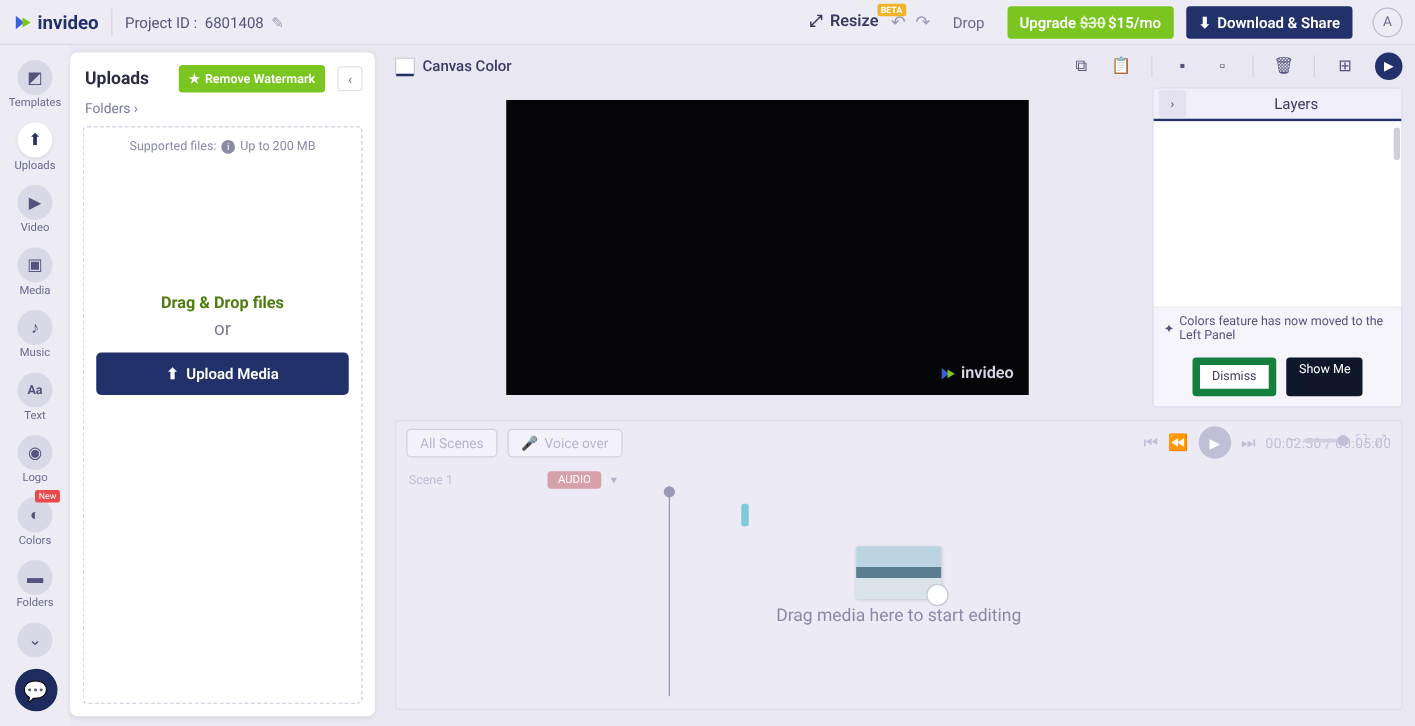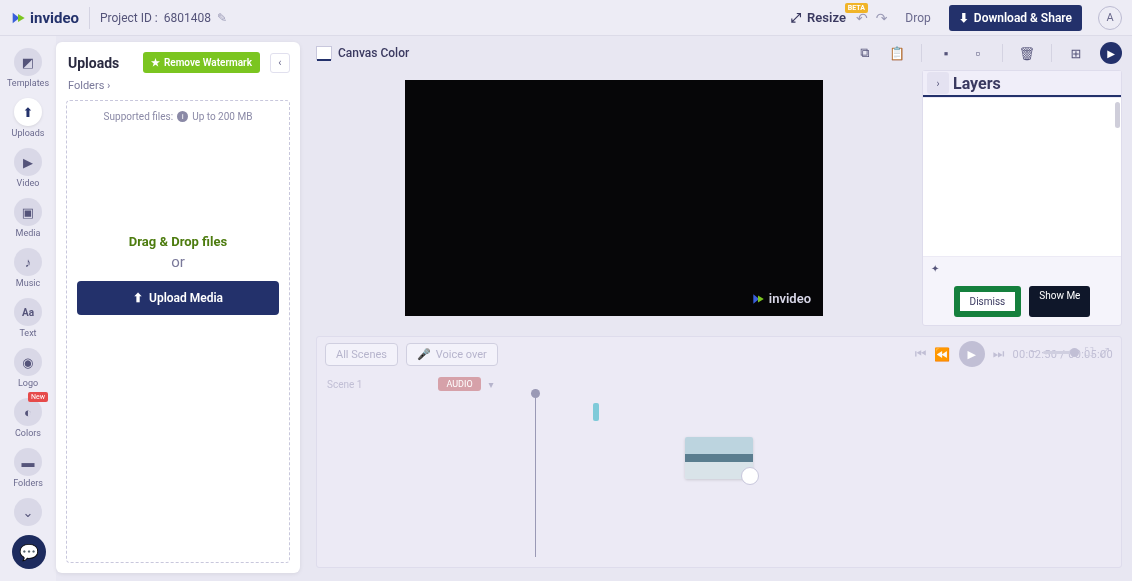--- a/index.html
+++ b/index.html
@@ -61,21 +61,21 @@
 
 .stage-row { display: flex; gap: 10px; padding: 0 10px;}
 .stage { flex: 1; background: #e8e7f2; height: 256px; border-radius: 3px; display: flex; align-items: center; justify-content: center; position: relative;}
 .video-canvas { width: 418px; height: 236px; background: #060608; position: relative;}
 .vc-logo { position: absolute; right: 12px; bottom: 10px; display: flex; align-items: center; gap: 4px; color: #d8d7e8; font-size: 13px; font-weight: 600;}
 .vc-logo svg{width:14px;height:14px;}
 
 .layers-panel { width: 200px; background: #f5f4fb; border-radius: 3px; height: 256px; display: flex; flex-direction: column; position: relative; border:1px solid #dedcec;}
 .layers-head { height: 26px; display: flex; align-items: center; border-bottom: 2px solid #23316b; background:#f0eef9;}
 .layers-head .chev { width: 22px; height: 22px; background: #e4e2f1; border-radius: 3px; margin: 0 4px; display:flex;align-items:center;justify-content:center;color:#55547a;font-size:10px;}
-.layers-head .lbl { flex: 1; font-size: 16px; color: #3a3960; font-weight: 700;}
+.layers-head .lbl { flex: 1; text-align: center; font-size: 12px; color: #3a3960; font-weight: 400;}
 .layers-body { flex: 1; background: #fff; margin: 0; border-top:1px solid #eceaf5; position:relative;}
 .layers-body::after{content:"";position:absolute;right:1px;top:4px;width:5px;height:26px;background:#cfceda;border-radius:3px;}
 .layers-hint { padding: 6px 8px; font-size: 10px; color: #55547a; display: flex; align-items: center; gap: 4px; border-top:1px solid #eceaf5;}
 .layers-btns { display: flex; gap: 8px; justify-content: center; padding: 6px 0 8px; border-top: none;}
 .btn-sm { font-size: 10px; padding: 4px 10px; border-radius: 3px; cursor: pointer; }
 .btn-sm.outline { border: 6px solid #15803d; color: #3a3960; background:#fff;}
 .btn-sm.solid { background: #0f172a; color: #fff; }
 
 
 .timeline-wrap { margin: 10px; border: 1px solid #dedcec; border-radius: 3px; background: #eceaf5; height: 232px; position: relative; overflow:hidden;}
@@ -122,20 +122,24 @@
   <div class="resize-group" style="margin-right:auto;margin-left:-420px;">
     <span>⤢</span>
     <span>Resize</span>
     <span class="beta">BETA</span>
   </div>
   <div class="undo-redo">
     <span>↶</span>
     <span>↷</span>
   </div>
   <span class="saved">Drop</span>
+  <div class="upgrade-btn">
+    <span>Upgrade</span>
+    <span class="strike">$30</span><span>$15/mo</span>
+  </div>
   <div class="dl-btn">
     <span>⬇</span>
     <span>Download &amp; Share</span>
   </div>
   <div class="avatar">
       <span>A</span>
     </div>
 </div>
 
 <div class="left-rail">
@@ -244,20 +248,21 @@
       </div>
     </div>
     <div class="layers-panel">
       <div class="layers-head">
         <div class="chev">›</div>
         <div class="lbl">Layers</div>
       </div>
       <div class="layers-body"></div>
       <div class="layers-hint">
         <span>✦</span>
+        <span>Colors feature has now moved to the Left Panel</span>
       </div>
       <div class="layers-btns">
         <div class="btn-sm outline">Dismiss</div>
         <div class="btn-sm solid">Show Me</div>
       </div>
     </div>
   </div>
 
   <div class="timeline-wrap">
     <div class="tl-toolbar">
@@ -284,15 +289,16 @@
     <div class="tl-row2">
       <span>Scene 1</span>
       <span style="width:60px;"></span>
       <span class="tl-chip">AUDIO</span>
       <span class="tl-dd">▾</span>
     </div>
     <div class="playhead" style="left:218px;"></div>
     <div class="track-marker" style="left:276px;"></div>
     <div class="dz-timeline">
       <div class="thumb"></div>
+      <div class="hint">Drag media here to start editing</div>
     </div>
   </div>
 </div>
 
 </body></html>

